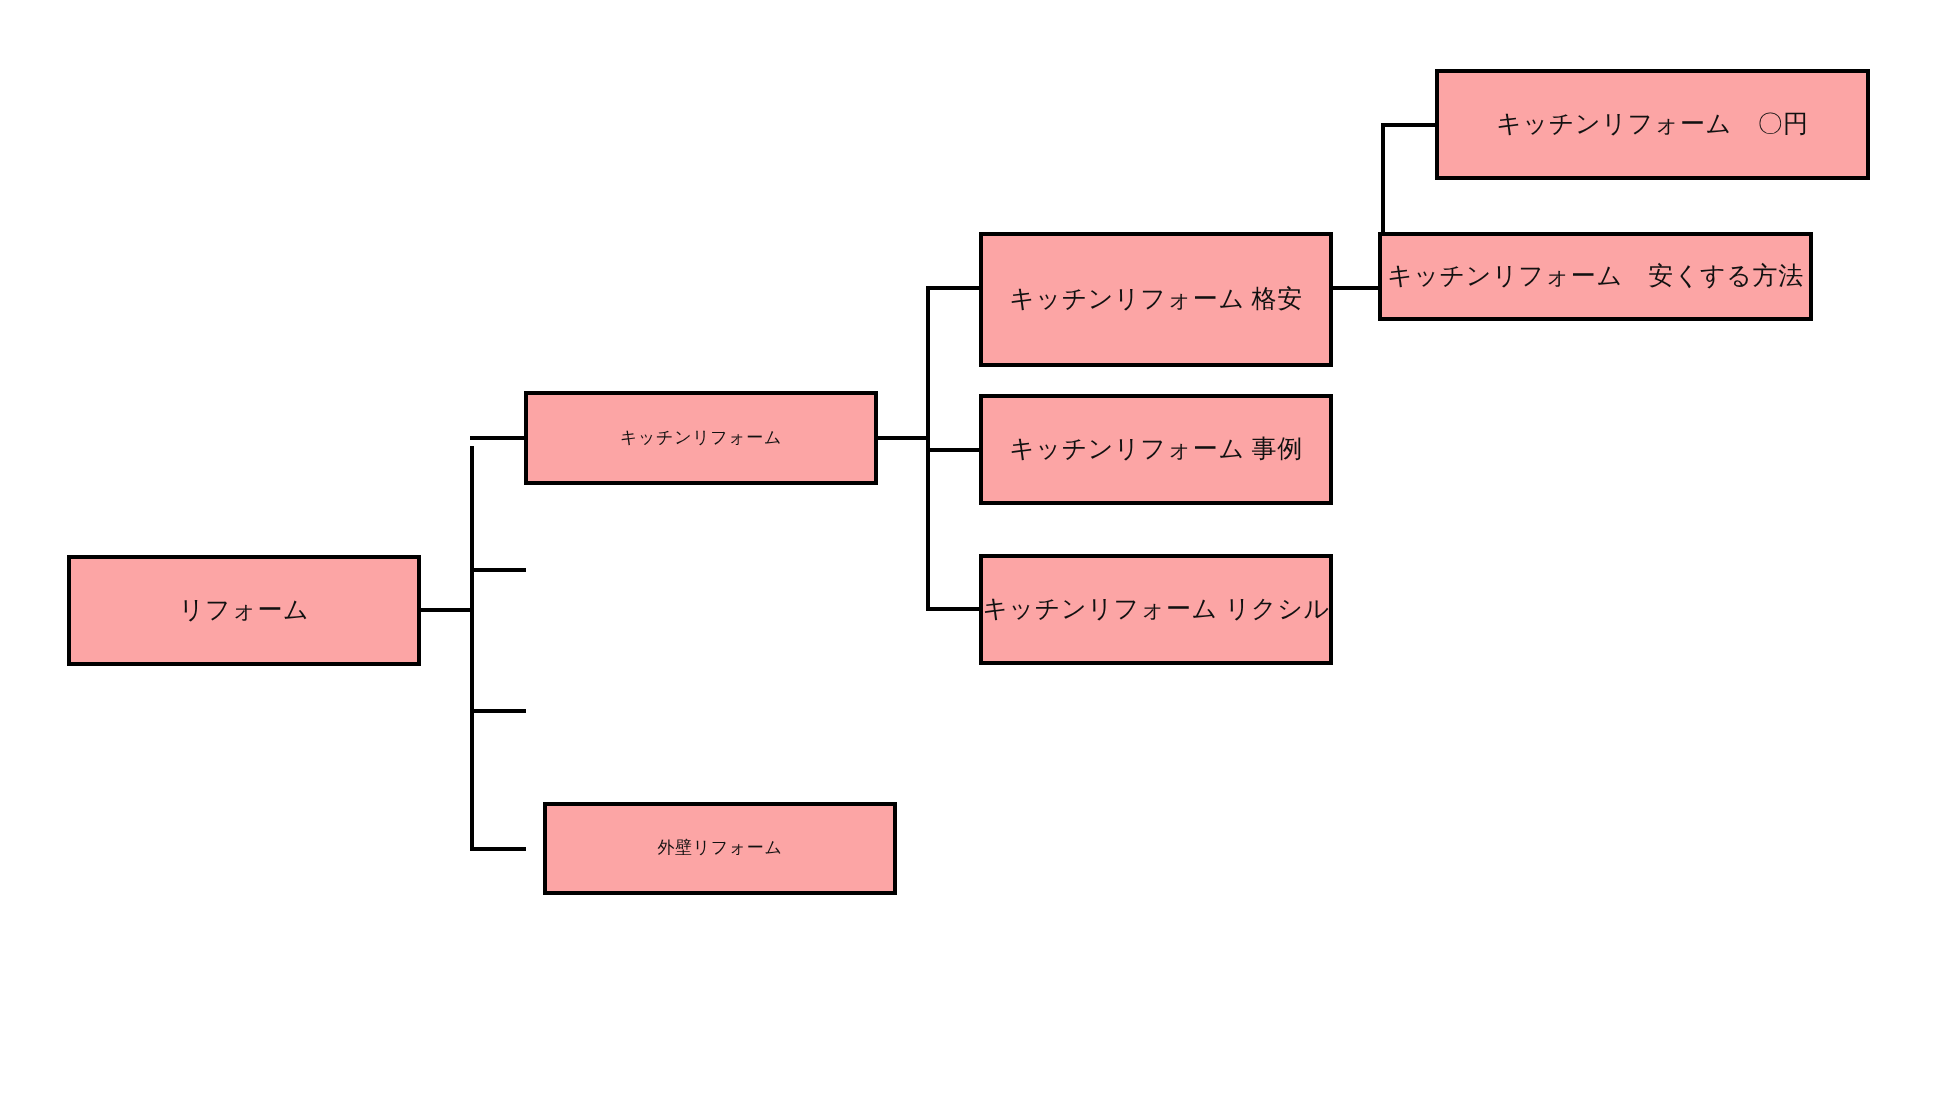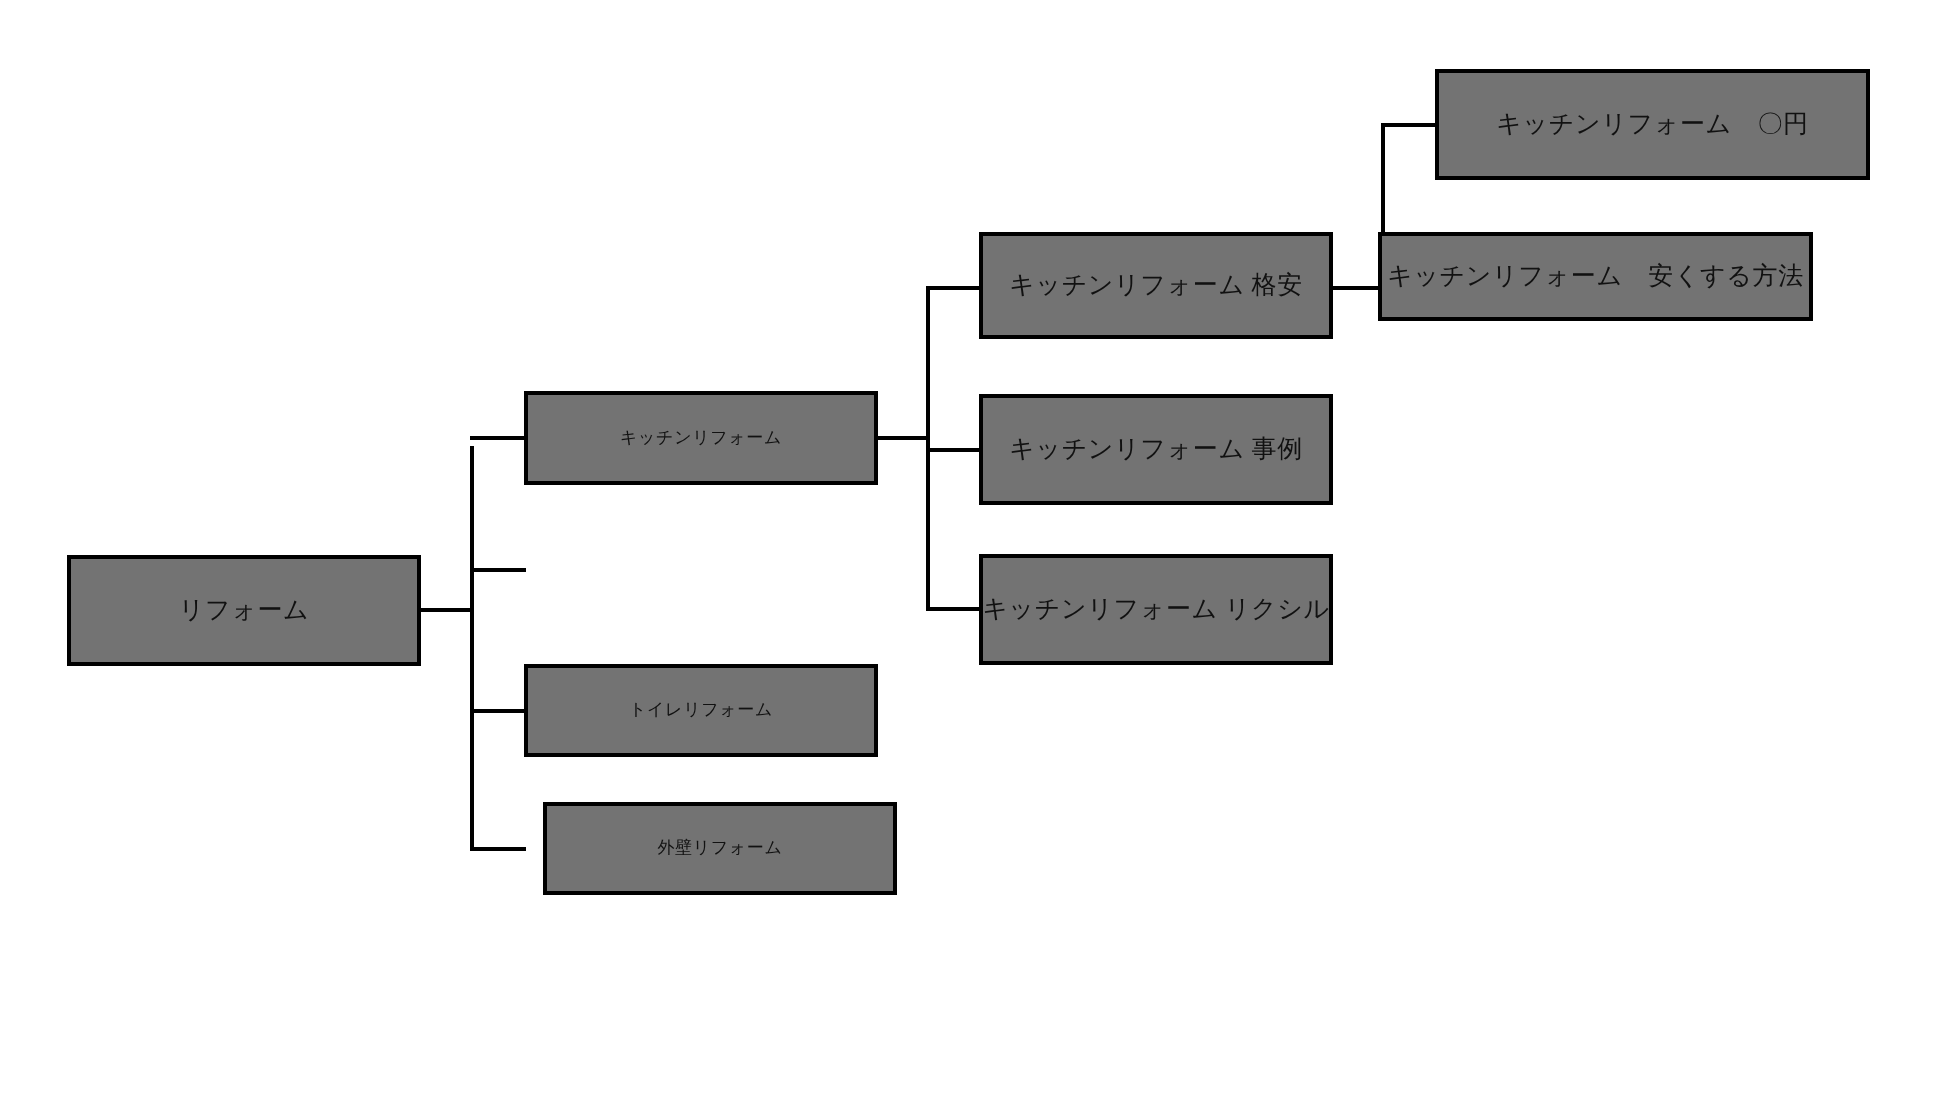--- a/index.html
+++ b/index.html
@@ -15,21 +15,21 @@
     position: relative;
     width: 1958px;
     height: 1102px;
     background: #ffffff;
     overflow: hidden;
   }
   .node {
     position: absolute;
     box-sizing: border-box;
     border: 4px solid #000000;
-    background: #737373;
+    background: #fca5a5;
     display: flex;
     align-items: center;
     justify-content: center;
     text-align: center;
     color: #111111;
     line-height: 1.3;
     letter-spacing: 0.04em;
     z-index: 2;
   }
   .node .label {
@@ -75,29 +75,26 @@
 
   <div class="node lvl1" style="left:67px; top:555px; width:354px; height:111px;">
     <span class="label">リフォーム</span>
   </div>
 
   <div class="node lvl2" style="left:524px; top:391px; width:354px; height:94px;">
     <span class="label">キッチンリフォーム</span>
   </div>
 
 
-  <div class="node lvl2" style="left:524px; top:664px; width:354px; height:93px;">
-    <span class="label">トイレリフォーム</span>
-  </div>
 
   <div class="node lvl2" style="left:543px; top:802px; width:354px; height:93px;">
     <span class="label">外壁リフォーム</span>
   </div>
 
-  <div class="node lvl3" style="left:979px; top:232px; width:354px; height:107px;">
+  <div class="node lvl3" style="left:979px; top:232px; width:354px; height:135px;">
     <span class="label">キッチンリフォーム 格安</span>
   </div>
 
   <div class="node lvl3" style="left:979px; top:394px; width:354px; height:111px;">
     <span class="label">キッチンリフォーム 事例</span>
   </div>
 
   <div class="node lvl3" style="left:979px; top:554px; width:354px; height:111px;">
     <span class="label">キッチンリフォーム リクシル</span>
   </div>

